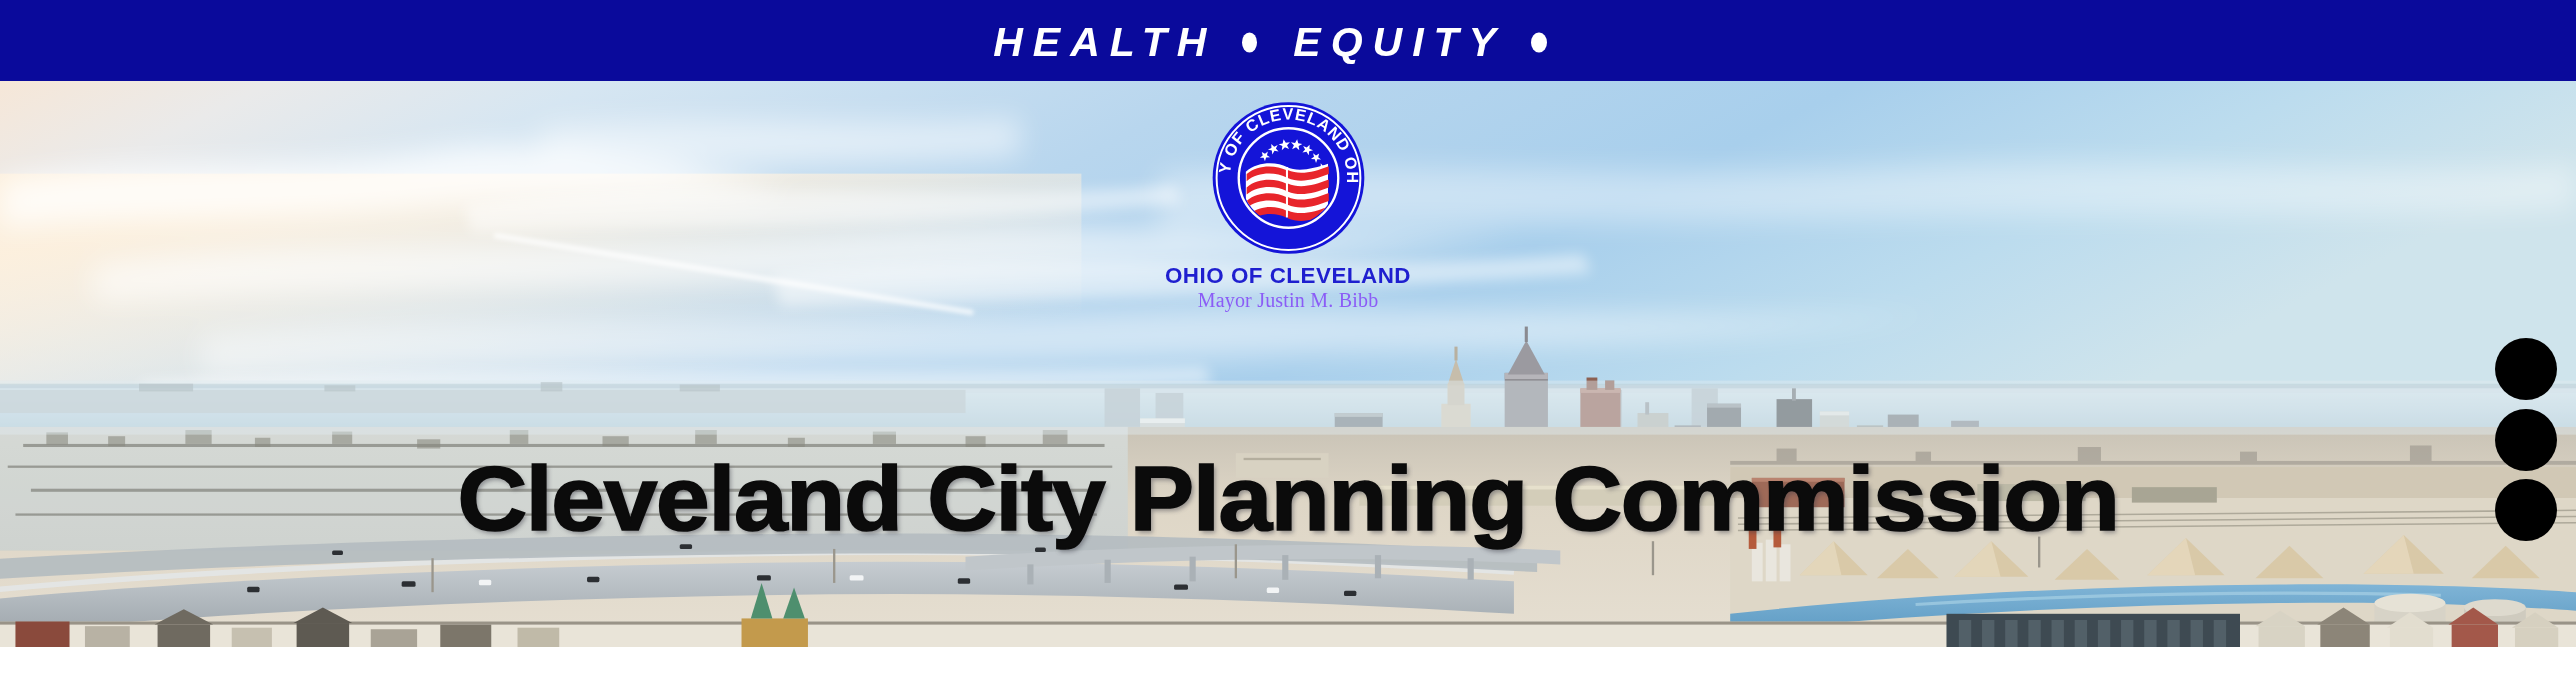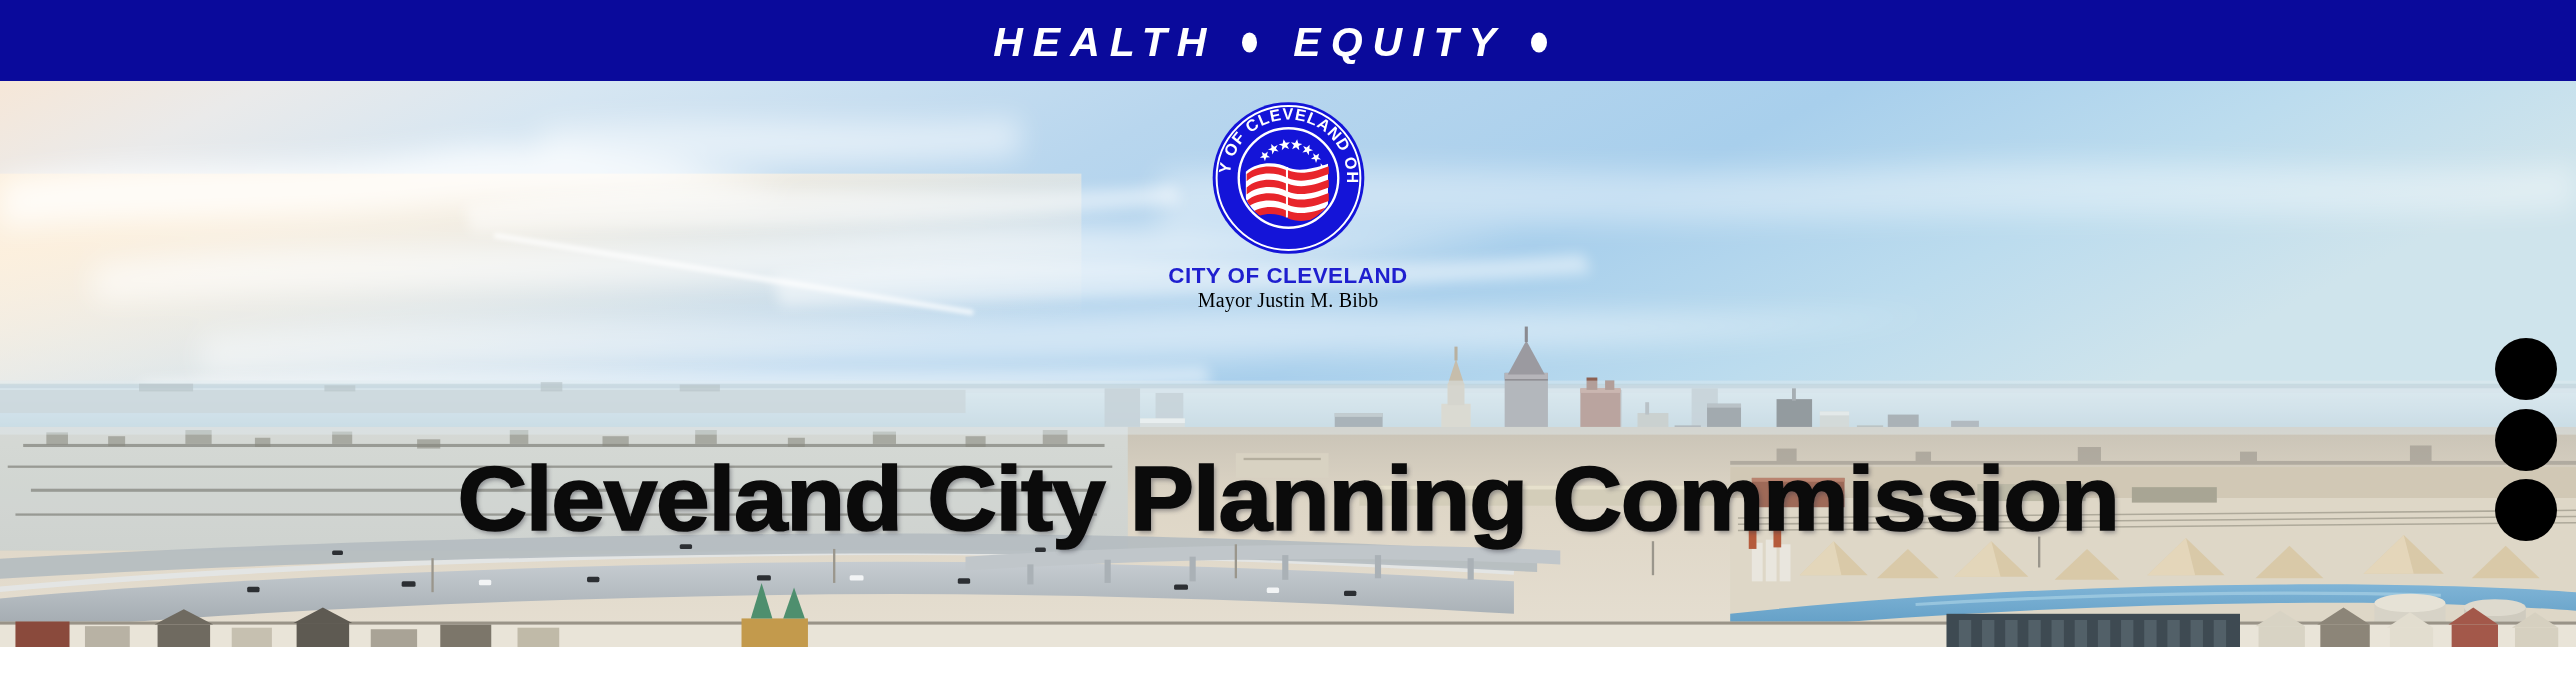--- a/index.html
+++ b/index.html
@@ -56,21 +56,21 @@
     color:#1f1fcf;
     line-height:1.05;
     white-space:nowrap;
   }
   #logo-sub{
     margin-top:1.5px;
     font-family:"Liberation Serif",serif;
     font-weight:400;
     font-size:20px;
     letter-spacing:0.2px;
-    color:#000000;
+    color:#8b5cf6;
     line-height:1.1;
     white-space:nowrap;
   }
 
   
   #main-title{
     position:absolute;left:0;top:453px;width:2576px;
     text-align:center;z-index:30;
     font-family:"Liberation Sans",sans-serif;
     font-weight:700;
@@ -549,21 +549,21 @@
             <path d="M99,90 C115,97 133,92 151,85 L151,95 C133,102 115,107 99,100 Z"></path>
             <path d="M99,107 C115,114 133,109 151,102 L151,112 C133,119 115,124 99,117 Z"></path>
             <path d="M99,124 C115,131 133,126 151,119 L151,129 C133,136 115,141 99,134 Z"></path>
             <path d="M99,141 C115,148 133,143 151,136 L151,146 C133,153 115,158 99,151 Z"></path>
           </g>
 
           <path d="M98,86 L98,150" stroke="#ffffff" stroke-width="2.5" fill="none"></path>
         </g>
       </svg>
     </div>
-    <div id="logo-title">CITY OF CLEVELAND</div>
+    <div id="logo-title">OHIO OF CLEVELAND</div>
     <div id="logo-sub">Mayor Justin M. Bibb</div>
   </div>
 
   <div id="main-title">Cleveland City Planning Commission</div>
 
   <div id="social">
     <div class="soc">
       <svg width="36" height="36" viewBox="0 0 48 48" xmlns="http://www.w3.org/2000/svg">
         <path fill-rule="evenodd" d="M24 0A24 24 0 1 0 24 48 24 24 0 1 0 24 0 Z
                  M9 18.5 C9 16.6 10.6 15 12.5 15 h23 C37.4 15 39 16.6 39 18.5

